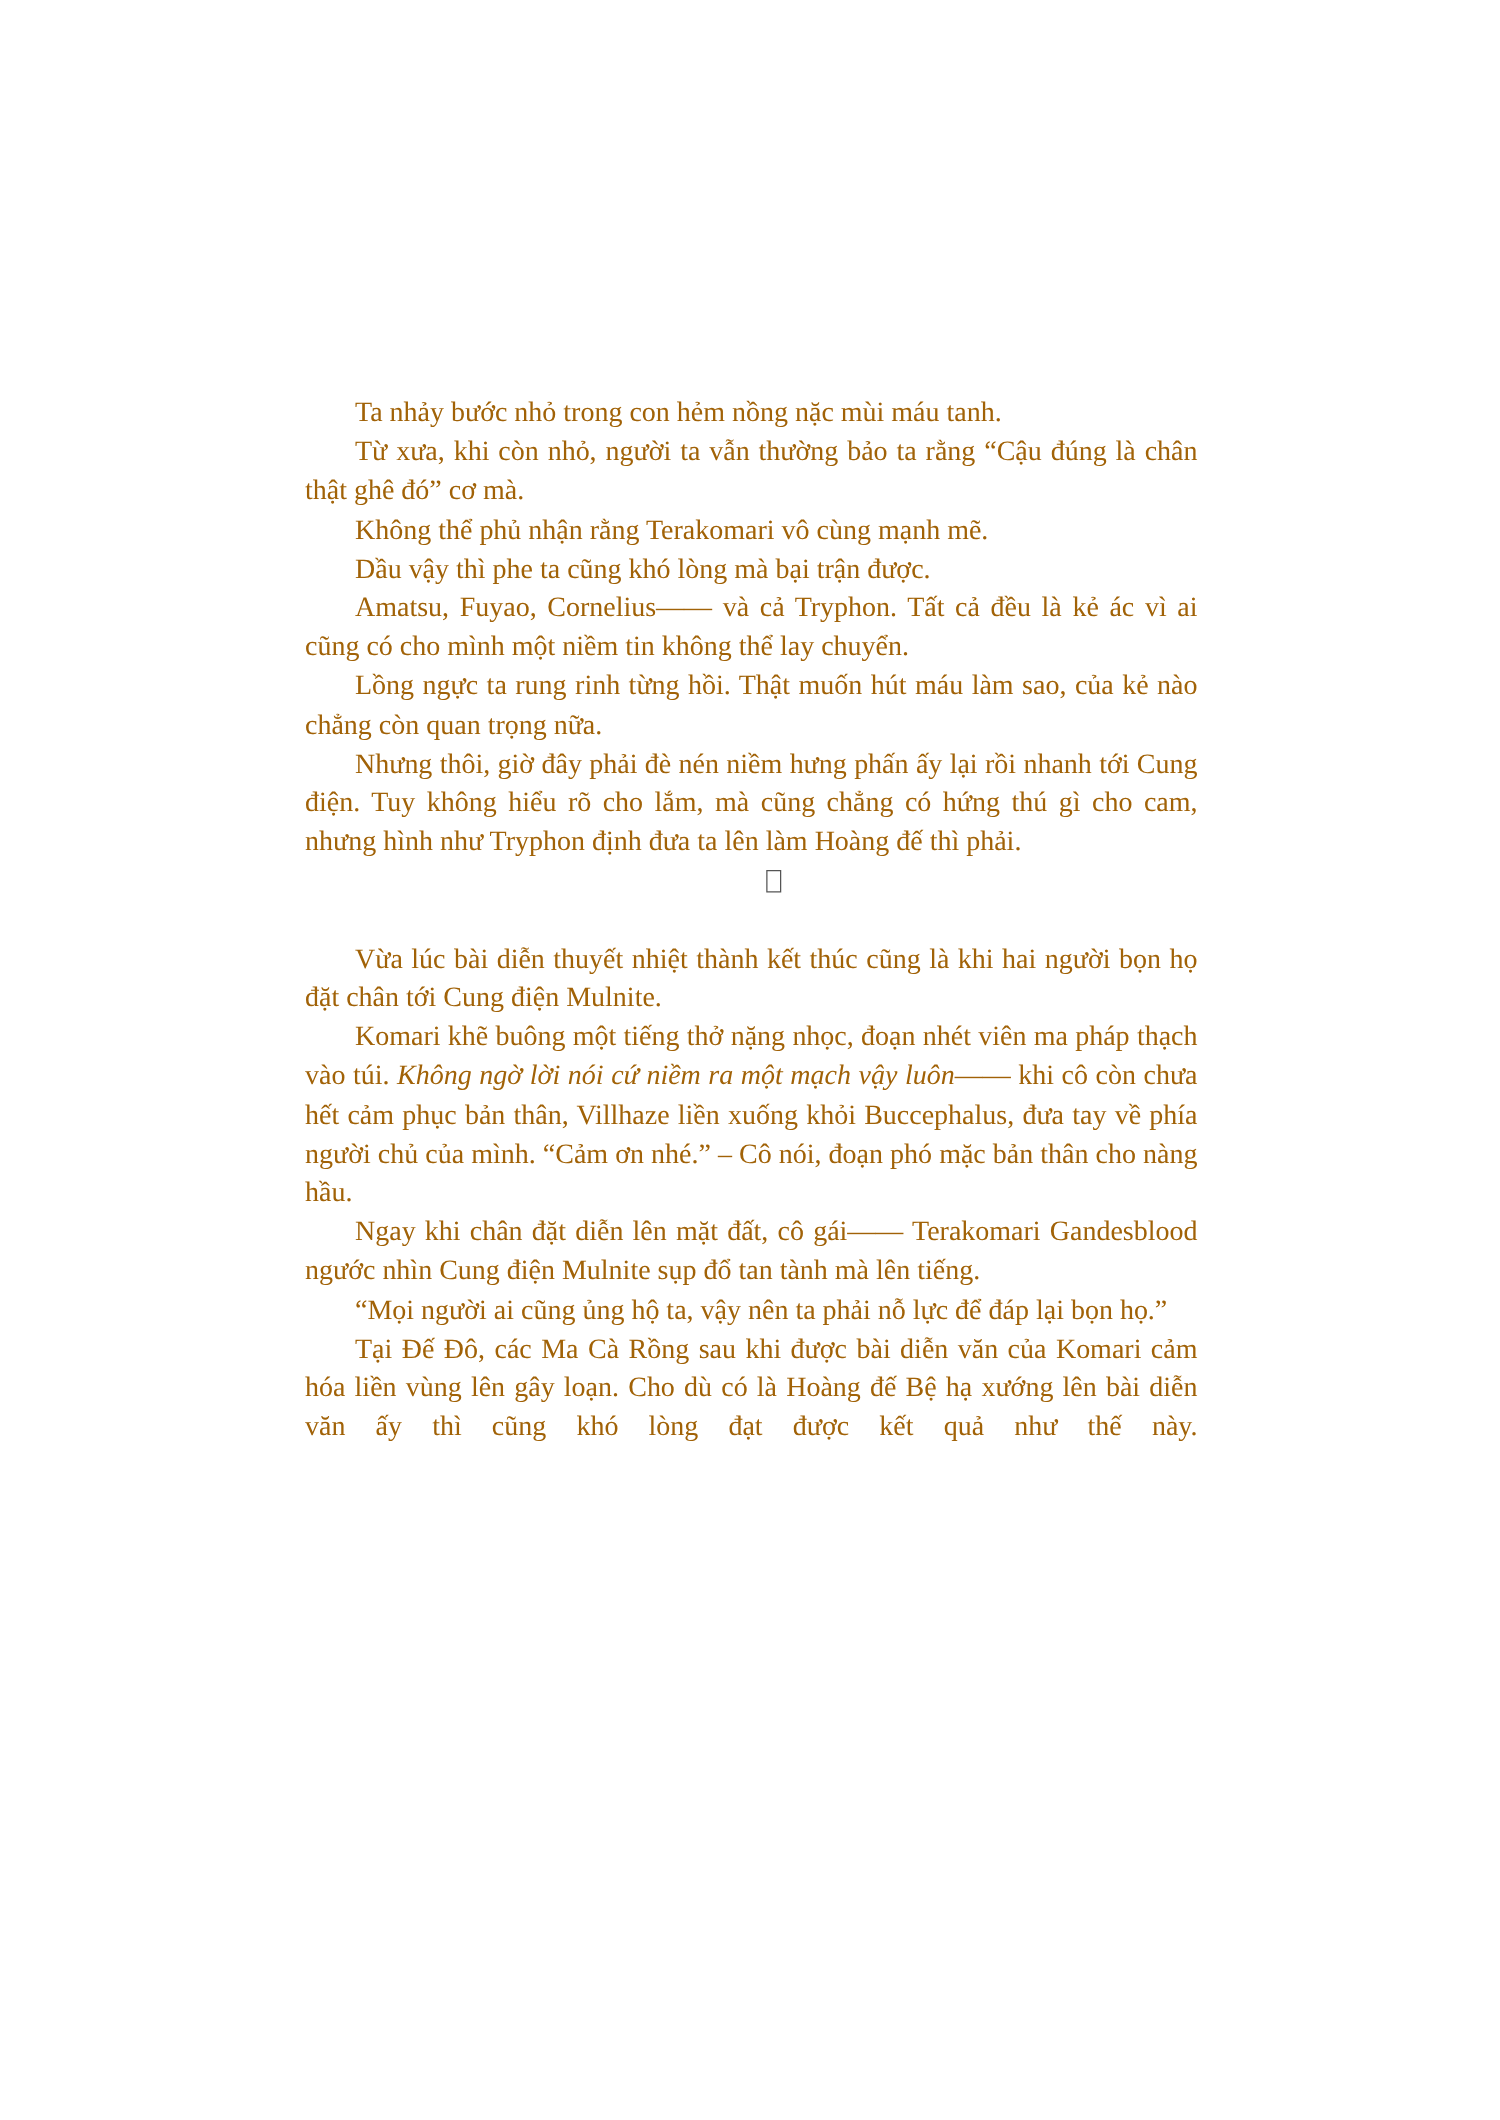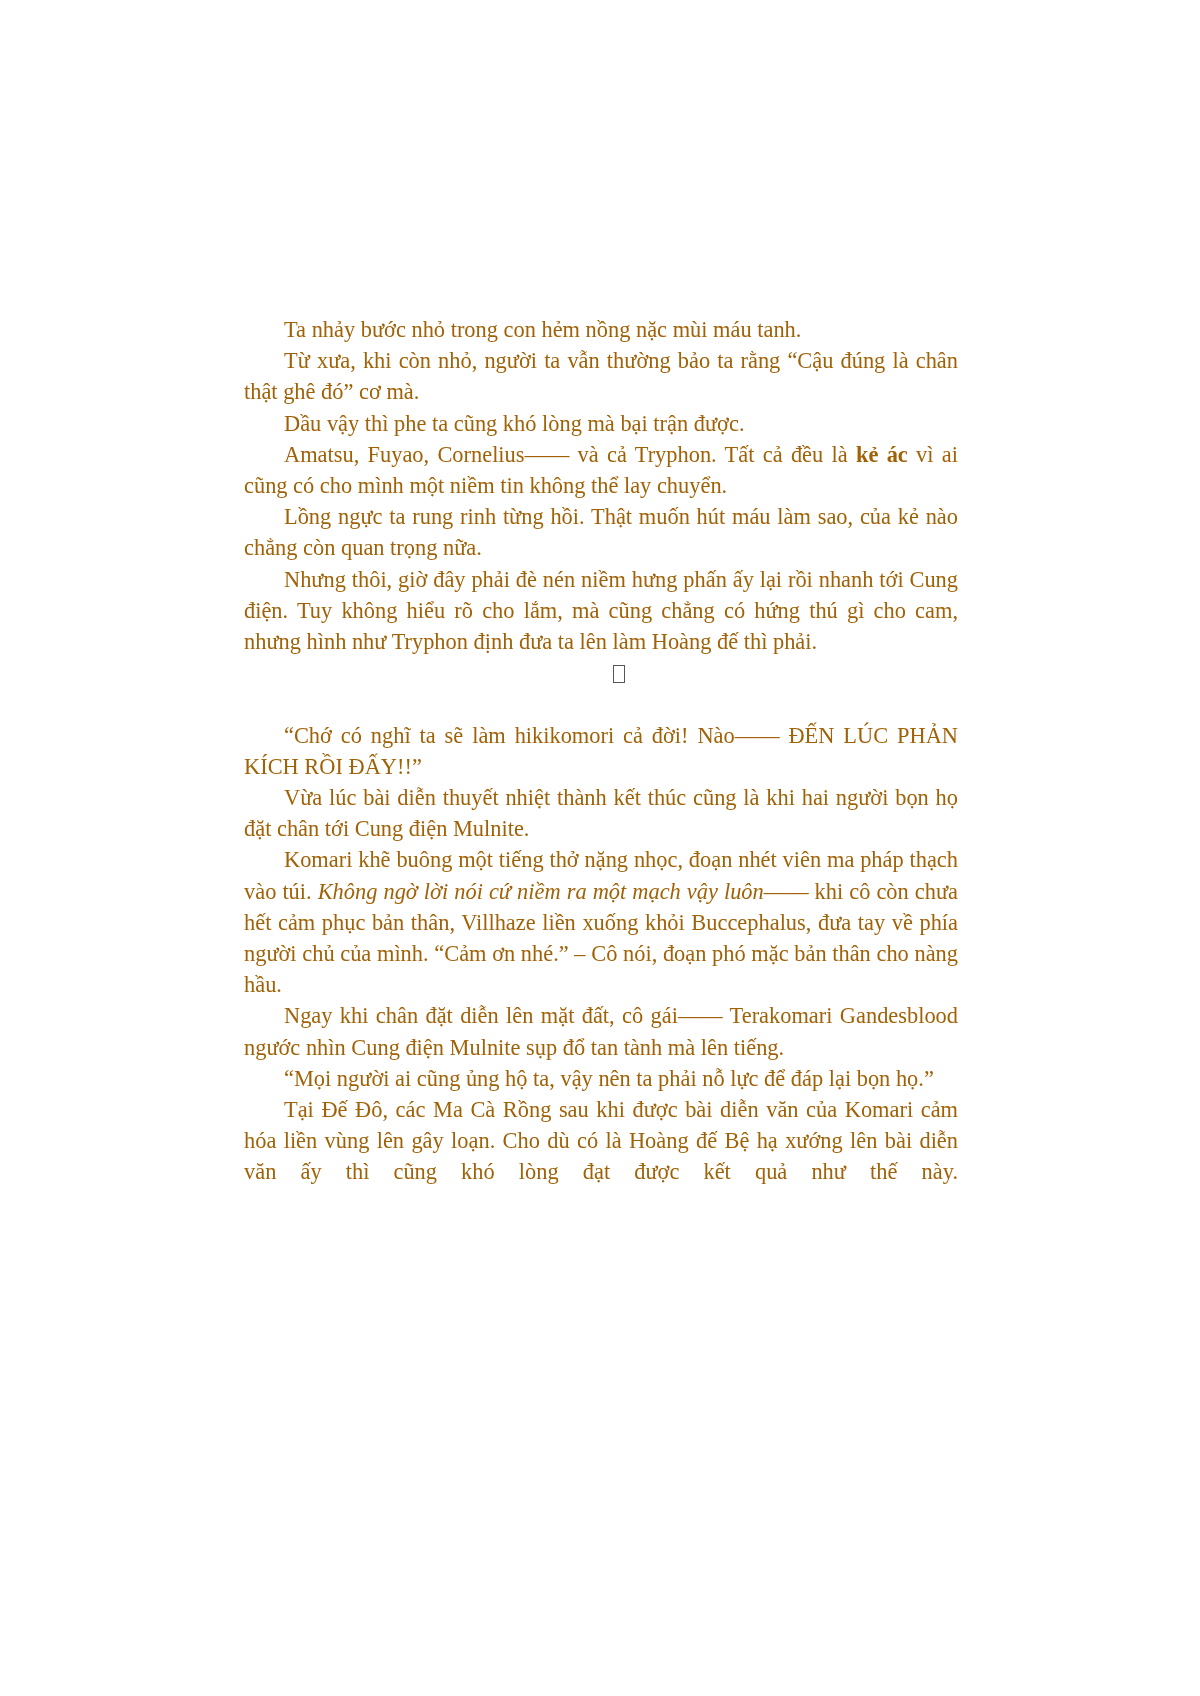--- a/index.html
+++ b/index.html
@@ -31,37 +31,37 @@
   }
   .sep .box {
     position: absolute;
     left: 369px;
     top: 8px;
     width: 12px;
     height: 18px;
     border: 1.5px solid #555;
     box-sizing: border-box;
   }
-  b { font-weight: bold; }
+  b { font-weight: normal; }
   i { font-style: italic; }
 </style>
 </head>
 <body>
 
 <div class="page">
   <p>Ta nhảy bước nhỏ trong con hẻm nồng nặc mùi máu tanh.</p>
   <p>Từ xưa, khi còn nhỏ, người ta vẫn thường bảo ta rằng “Cậu đúng là chân thật ghê đó” cơ mà.</p>
+  <p>Không thể phủ nhận rằng Terakomari vô cùng mạnh mẽ.</p>
   <p>Dầu vậy thì phe ta cũng khó lòng mà bại trận được.</p>
   <p><span>Amatsu, Fuyao, Cornelius—— và cả Tryphon. Tất cả đều là </span><b>kẻ ác</b><span> vì ai cũng có cho mình một niềm tin không thể lay chuyển.</span></p>
   <p>Lồng ngực ta rung rinh từng hồi. Thật muốn hút máu làm sao, của kẻ nào chẳng còn quan trọng nữa.</p>
   <p>Nhưng thôi, giờ đây phải đè nén niềm hưng phấn ấy lại rồi nhanh tới Cung điện. Tuy không hiểu rõ cho lắm, mà cũng chẳng có hứng thú gì cho cam, nhưng hình như Tryphon định đưa ta lên làm Hoàng đế thì phải.</p>
 
   <div class="sep">
     <span class="box"></span>
   </div>
 
-  <p>“Chớ có nghĩ ta sẽ làm hikikomori cả đời! Nào—— ĐẾN LÚC PHẢN KÍCH RỒI ĐẤY!!”</p>
   <p>Vừa lúc bài diễn thuyết nhiệt thành kết thúc cũng là khi hai người bọn họ đặt chân tới Cung điện Mulnite.</p>
   <p><span>Komari khẽ buông một tiếng thở nặng nhọc, đoạn nhét viên ma pháp thạch vào túi. </span><i>Không ngờ lời nói cứ niềm ra một mạch vậy luôn</i><span>—— khi cô còn chưa hết cảm phục bản thân, Villhaze liền xuống khỏi Buccephalus, đưa tay về phía người chủ của mình. “Cảm ơn nhé.” – Cô nói, đoạn phó mặc bản thân cho nàng hầu.</span></p>
   <p>Ngay khi chân đặt diễn lên mặt đất, cô gái—— Terakomari Gandesblood ngước nhìn Cung điện Mulnite sụp đổ tan tành mà lên tiếng.</p>
   <p>“Mọi người ai cũng ủng hộ ta, vậy nên ta phải nỗ lực để đáp lại bọn họ.”</p>
   <p class="last">Tại Đế Đô, các Ma Cà Rồng sau khi được bài diễn văn của Komari cảm hóa liền vùng lên gây loạn. Cho dù có là Hoàng đế Bệ hạ xướng lên bài diễn văn ấy thì cũng khó lòng đạt được kết quả như thế này.</p>
 </div>
 
 </body></html>

